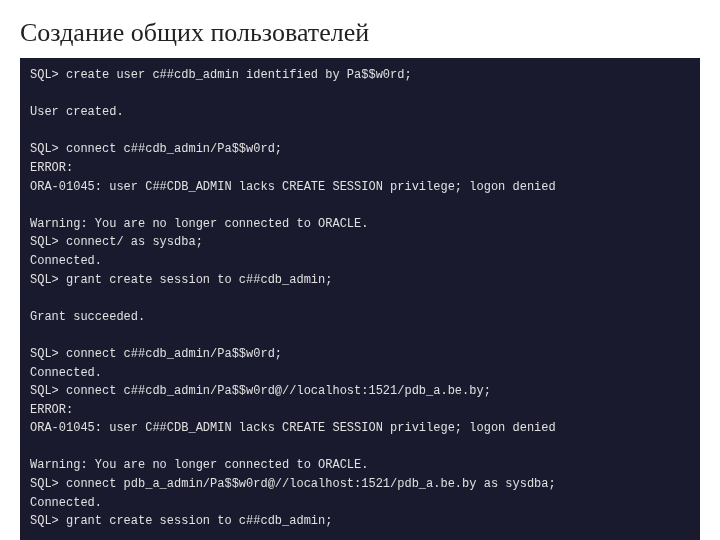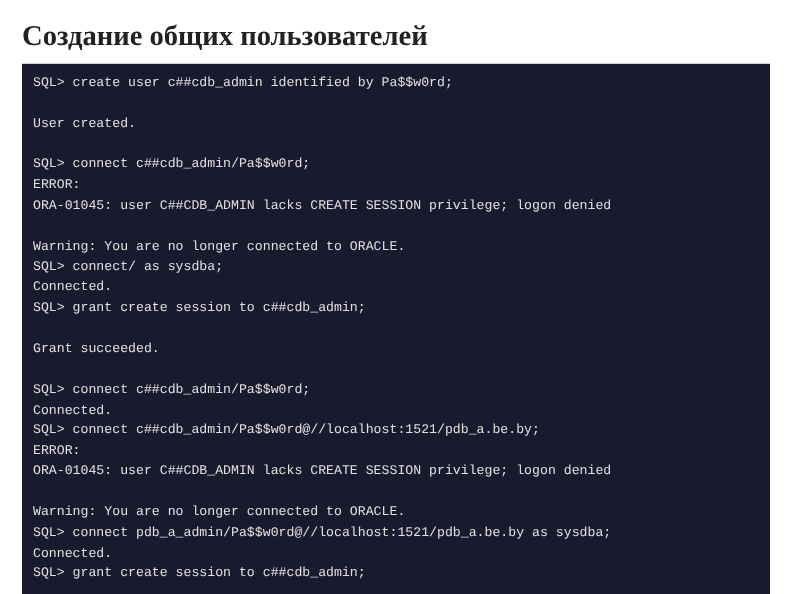--- a/index.html
+++ b/index.html
@@ -18,21 +18,21 @@
 
     .page-container {
       width: 720px;
       height: 540px;
       background: #ffffff;
       padding: 18px 20px 10px 20px;
     }
 
     .page-title {
       font-size: 26px;
-      font-weight: bold;
+      font-weight: normal;
       color: #222222;
       margin-bottom: 10px;
       font-family: 'Times New Roman', Times, serif;
     }
 
     .terminal-container {
       background: #1a1a2e;
       width: 100%;
       height: 531px;
       padding: 8px 10px;

